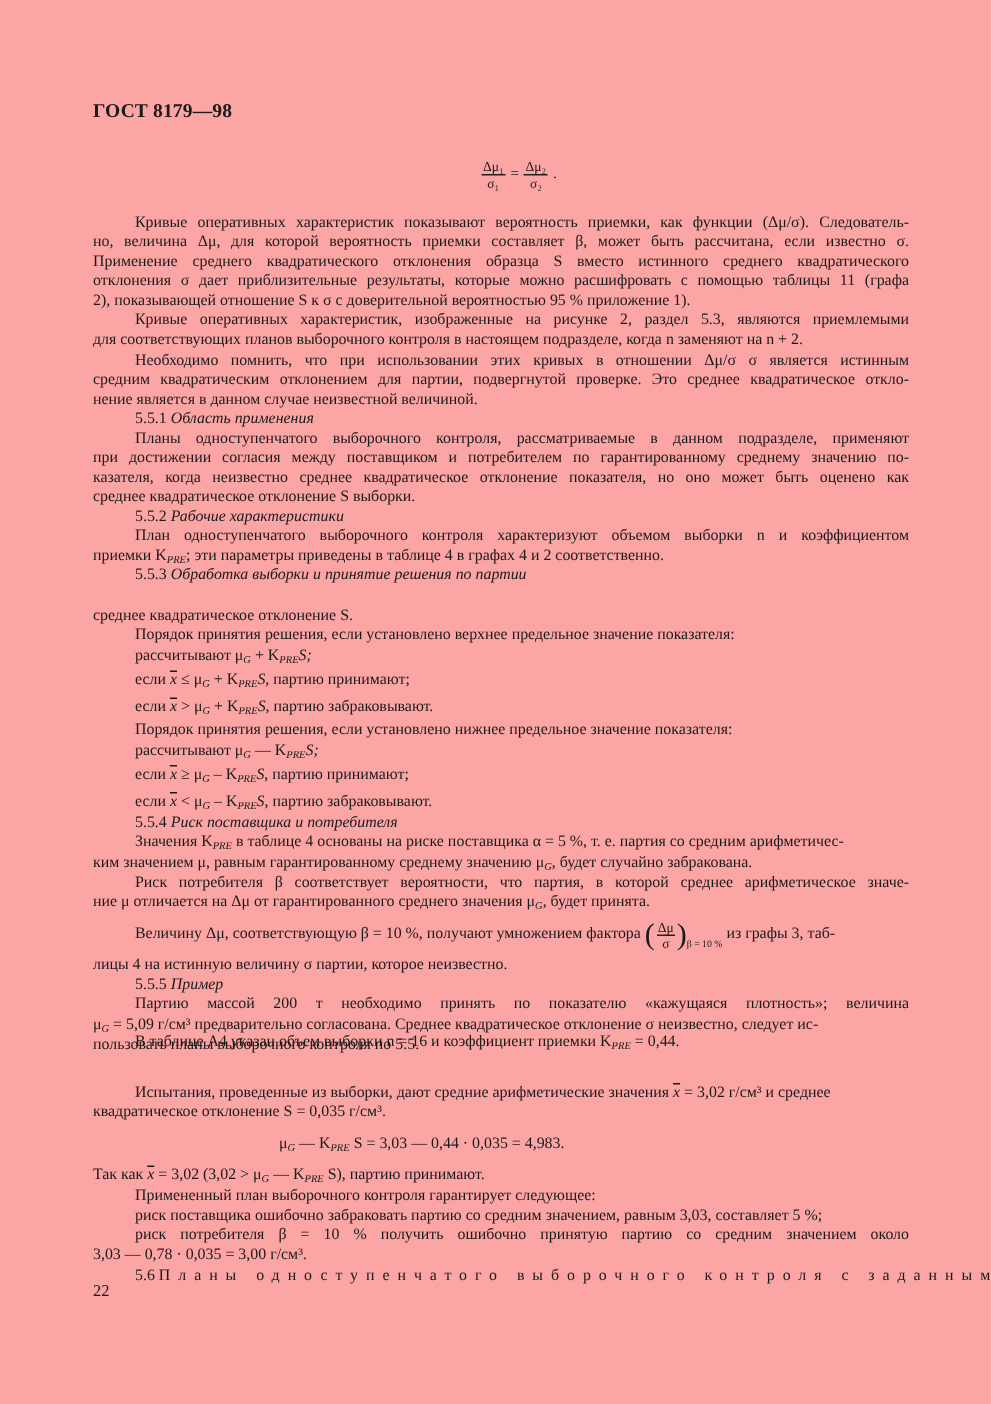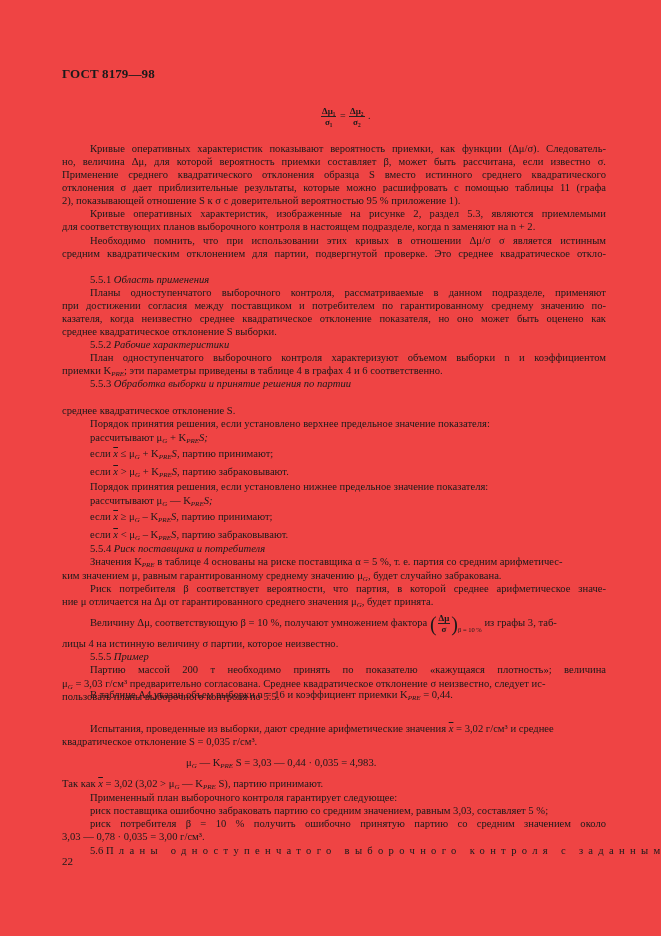--- a/index.html
+++ b/index.html
@@ -1,26 +1,26 @@
 <!DOCTYPE html>
 <html><head>
 <meta charset="utf-8">
 <style>
   html, body { margin:0; padding:0; background:#ffffff; }
   body { width:661px; height:936px; position:relative; overflow:hidden;
          font-family:"Liberation Serif", "DejaVu Serif", serif; color:#1a1a1a; }
-  .page { position:absolute; left:0; top:0; width:661px; height:936px; background:#ef4444; }
+  .page { position:absolute; left:0; top:0; width:661px; height:936px; background:#fca5a5; }
   .hdr { position:absolute; left:62px; top:66px; font-size:13px; font-weight:bold; letter-spacing:0.1px; }
   .ln { position:absolute; left:62px; width:544px; font-size:10.6px; line-height:13px; white-space:nowrap; }
   .j { text-align:justify; text-align-last:justify; white-space:normal; }
   .ind { left:90px; width:516px; }
   .i { font-style:italic;margin-top:48px; }
   .sub { font-size:7px; vertical-align:-2px; font-style:italic; }
   .ov { text-decoration:overline; font-style:italic; }
-  .frac { display:inline-block; vertical-align:middle; text-align:center; font-size:9px; line-height:10px; margin:0 1px;font-weight:bold; }
+  .frac { display:inline-block; vertical-align:middle; text-align:center; font-size:9px; line-height:10px; margin:0 1px; }
   .frac .num { border-bottom:0.8px solid #222; padding:0 1px; display:block; }
   .frac .den { display:block; }
   .formula1 { position:absolute; left:320px; top:106px; font-size:10px; white-space:nowrap; }
   .paren { font-size:20px; vertical-align:middle; font-weight:lighter; }
   .pgnum { position:absolute; left:62px; top:855px; font-size:11px; }
   .spaced { letter-spacing:5.3px; }
 </style>
 </head>
 <body>
 
@@ -45,37 +45,38 @@
   <div class="ln j" style="top:155px">но, величина Δμ, для которой вероятность приемки составляет β, может быть рассчитана, если известно σ.</div>
   <div class="ln j" style="top:168px">Применение среднего квадратического отклонения образца S вместо истинного среднего квадратического</div>
   <div class="ln j" style="top:181px">отклонения σ дает приблизительные результаты, которые можно расшифровать с помощью таблицы 11 (графа</div>
   <div class="ln" style="top:194px">2), показывающей отношение S к σ  с доверительной вероятностью 95 % приложение 1).</div>
 
   <div class="ln j ind" style="top:207px">Кривые оперативных характеристик, изображенные на рисунке 2, раздел 5.3, являются приемлемыми</div>
   <div class="ln" style="top:220px">для соответствующих планов выборочного контроля в настоящем подразделе, когда n заменяют на n + 2.</div>
 
   <div class="ln j ind" style="top:234px">Необходимо помнить, что при использовании этих кривых в отношении Δμ/σ  σ  является истинным</div>
   <div class="ln j" style="top:247px">средним квадратическим отклонением для партии, подвергнутой проверке. Это среднее квадратическое откло-</div>
+  <div class="ln" style="top:260px">нение является в данном случае неизвестной величиной.</div>
 
   <div class="ln ind" style="top:273px">
     <span>5.5.1</span>
     <span class="i">Область применения</span>
   </div>
   <div class="ln j ind" style="top:286px">Планы одноступенчатого выборочного контроля, рассматриваемые в данном подразделе, применяют</div>
   <div class="ln j" style="top:299px">при достижении согласия между поставщиком и потребителем по гарантированному среднему значению по-</div>
   <div class="ln j" style="top:312px">казателя, когда неизвестно среднее квадратическое отклонение показателя, но оно может быть оценено как</div>
   <div class="ln" style="top:325px">среднее квадратическое отклонение S выборки.</div>
 
   <div class="ln ind" style="top:338px">
     <span>5.5.2</span>
     <span class="i">Рабочие характеристики</span>
   </div>
   <div class="ln j ind" style="top:351px">План одноступенчатого выборочного контроля характеризуют объемом выборки n и коэффициентом</div>
   <div class="ln" style="top:364px">
-    <span>приемки K</span><span class="sub">PRE</span><span>; эти параметры приведены в таблице 4 в графах 4 и 6 соответственно.</span>
+    <span>приемки K</span><span class="sub">PRE</span><span>; эти параметры приведены в таблице 4 в графах 4 и 2 соответственно.</span>
   </div>
 
   <div class="ln ind" style="top:377px">
     <span>5.5.3</span>
     <span class="i">Обработка выборки и принятие решения по партии</span>
   </div>
   <div class="ln" style="top:404px">среднее квадратическое отклонение S.</div>
 
   <div class="ln ind" style="top:417px">Порядок принятия решения, если установлено верхнее предельное значение показателя:</div>
   <div class="ln ind" style="top:431px">
@@ -118,21 +119,21 @@
     <span>Величину Δμ, соответствующую β = 10 %, получают умножением фактора </span><span class="paren">(</span><span class="frac"><span class="num">Δμ</span><span class="den">σ</span></span><span class="paren">)</span><span class="sub" style="font-style:normal;font-size:6.5px;vertical-align:-6px">β = 10 %</span><span>  из графы 3, таб-</span>
   </div>
   <div class="ln" style="top:637px">лицы 4 на истинную величину σ партии, которое неизвестно.</div>
 
   <div class="ln ind" style="top:650px">
     <span>5.5.5</span>
     <span class="i">Пример</span>
   </div>
   <div class="ln j ind" style="top:663px">Партию массой  200  т  необходимо  принять  по  показателю  «кажущаяся  плотность»;  величина</div>
   <div class="ln" style="top:677px">
-    <span>μ</span><span class="sub">G</span><span> = 3,03 г/см³ предварительно согласована. Среднее квадратическое отклонение  σ  неизвестно, следует ис-</span>
+    <span>μ</span><span class="sub">G</span><span> = 5,09 г/см³ предварительно согласована. Среднее квадратическое отклонение  σ  неизвестно, следует ис-</span>
   </div>
   <div class="ln" style="top:690px">пользовать планы выборочного контроля по 5.5.</div>
 
   <div class="ln ind" style="top:688px">
     <span>В таблице А4 указан объем выборки n = 16 и коэффициент приемки K</span><span class="sub">PRE</span><span> = 0,44.</span>
   </div>
 
   <div class="ln ind" style="top:722px">
     <span>Испытания, проведенные из выборки, дают средние арифметические значения </span><span class="ov">x</span><span> = 3,02 г/см³ и среднее</span>
   </div>

